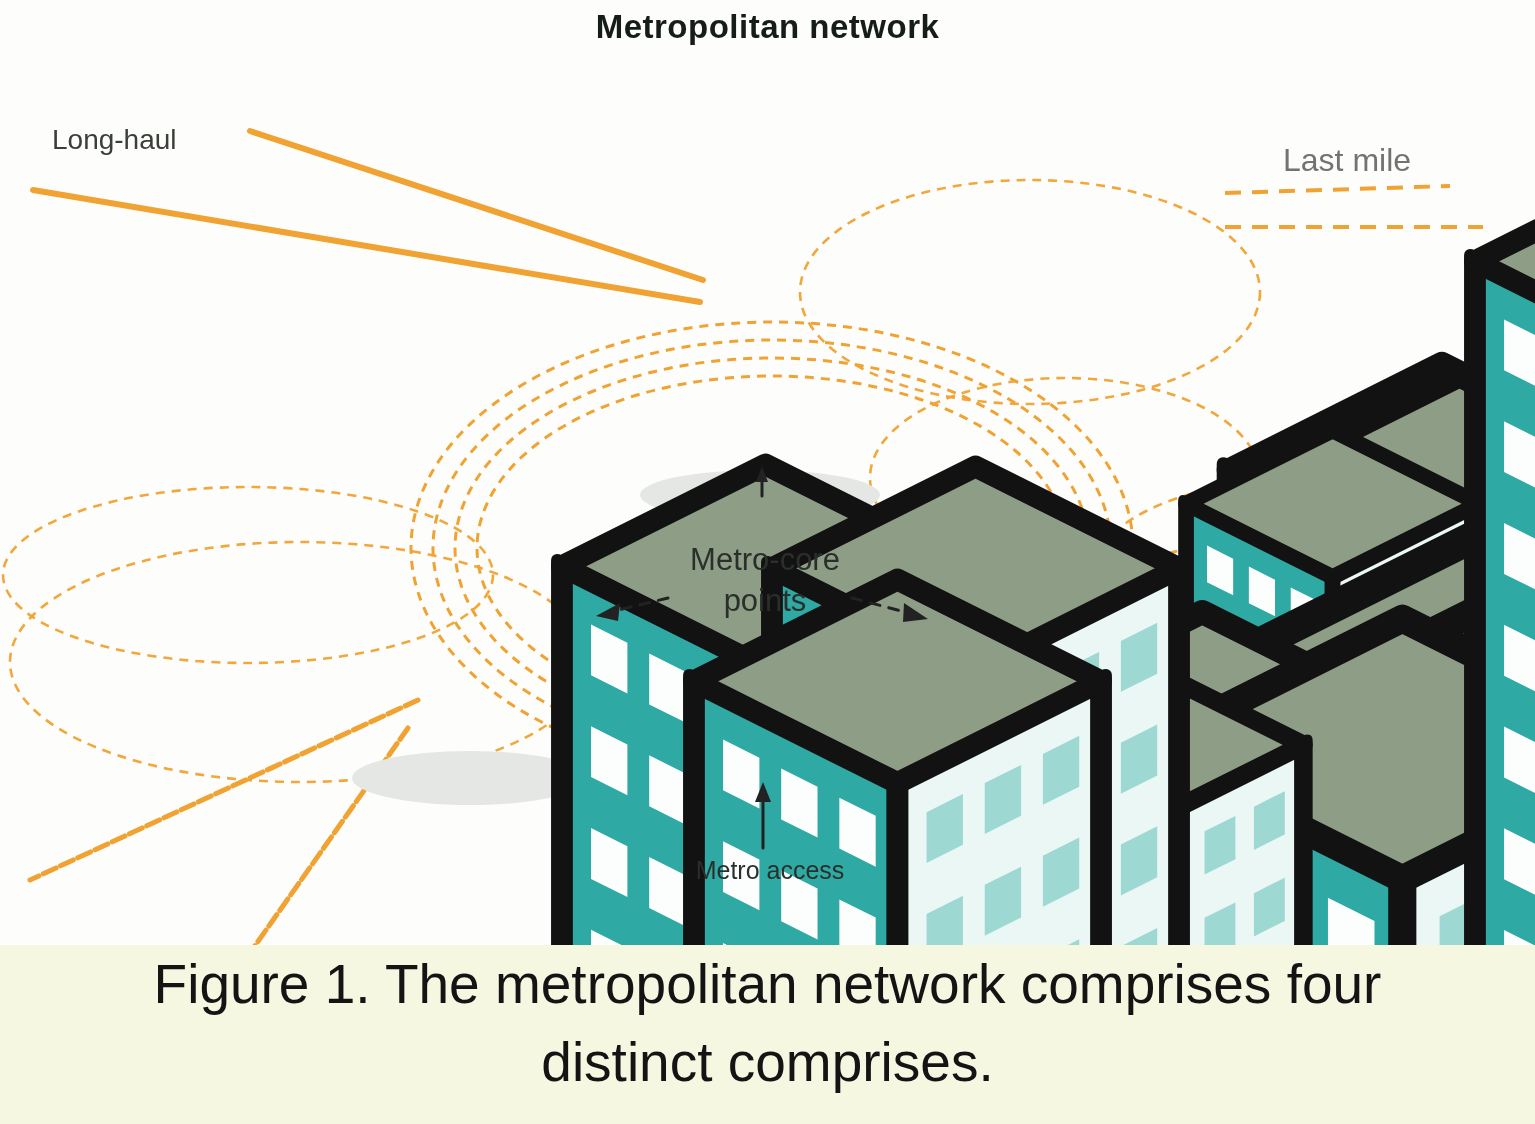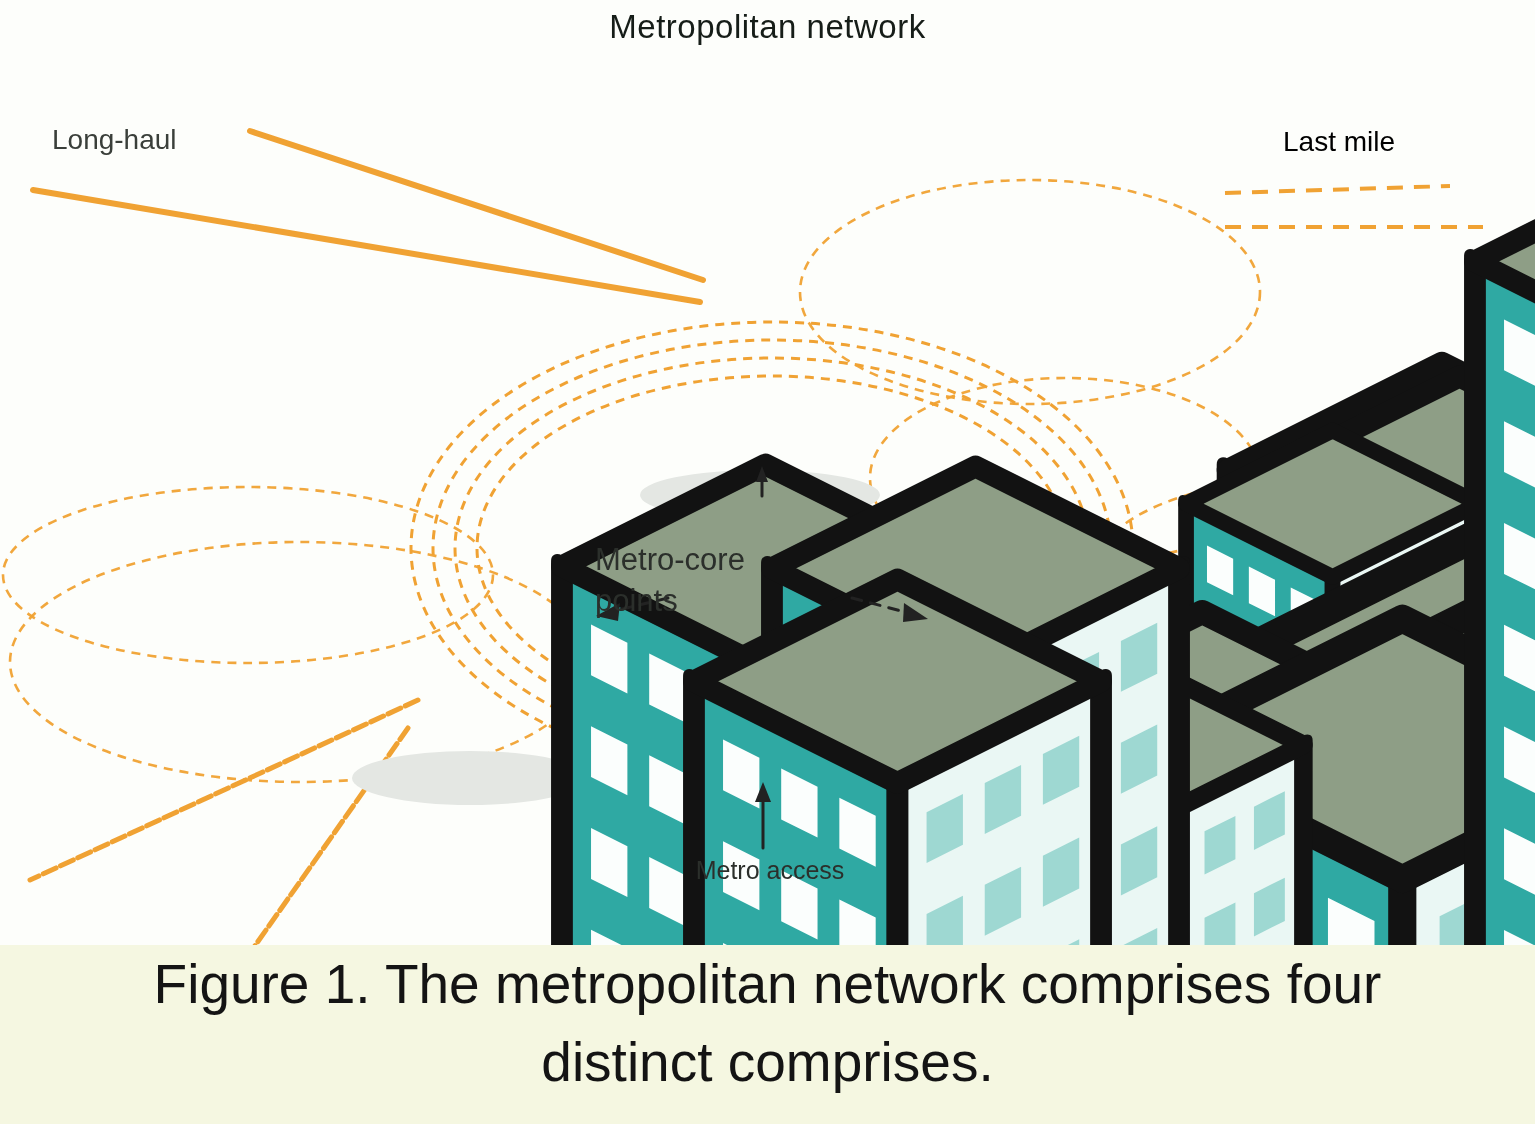--- a/index.html
+++ b/index.html
@@ -10,25 +10,25 @@
     --diagram-bg:#FDFEFB;
   }
   html,body{margin:0;padding:0}
   .page{position:relative;width:1535px;height:1124px;overflow:hidden;
         background:var(--diagram-bg);font-family:"Liberation Sans",sans-serif}
   .stage{position:absolute;left:0;top:0;width:1535px;height:945px}
   .stage svg{display:block}
 
   
   .lbl{position:absolute;color:#222;white-space:nowrap}
-  .title{left:0;right:0;top:8px;text-align:center;font-size:33px;font-weight:normal;
+  .title{left:0;right:0;top:8px;text-align:center;font-size:33px;font-weight:bold;
          color:#161d18;letter-spacing:.5px}
   .long-haul{left:52px;top:124px;font-size:28px;color:#3a3f3a}
-  .last-mile{left:1283px;top:126px;font-size:28px;color:#000000}
-  .metro-core{left:595px;top:540px;width:340px;font-size:31px;
+  .last-mile{left:1283px;top:142px;font-size:32px;color:#737373}
+  .metro-core{left:595px;top:540px;width:340px;text-align:center;font-size:31px;
               line-height:1.32;color:#2b2f2b;white-space:normal}
   .metro-access{left:645px;top:856px;width:250px;text-align:center;font-size:25px;color:#2b2f2b}
 
   
   .caption{position:absolute;left:0;bottom:0;width:1535px;height:179px;box-sizing:border-box;
            background:var(--caption-bg);text-align:center;color:#141414;
            font-size:55px;line-height:1.42;}
 
   
   .ring{fill:none;stroke:var(--link-orange);stroke-width:3;stroke-dasharray:9 7}

